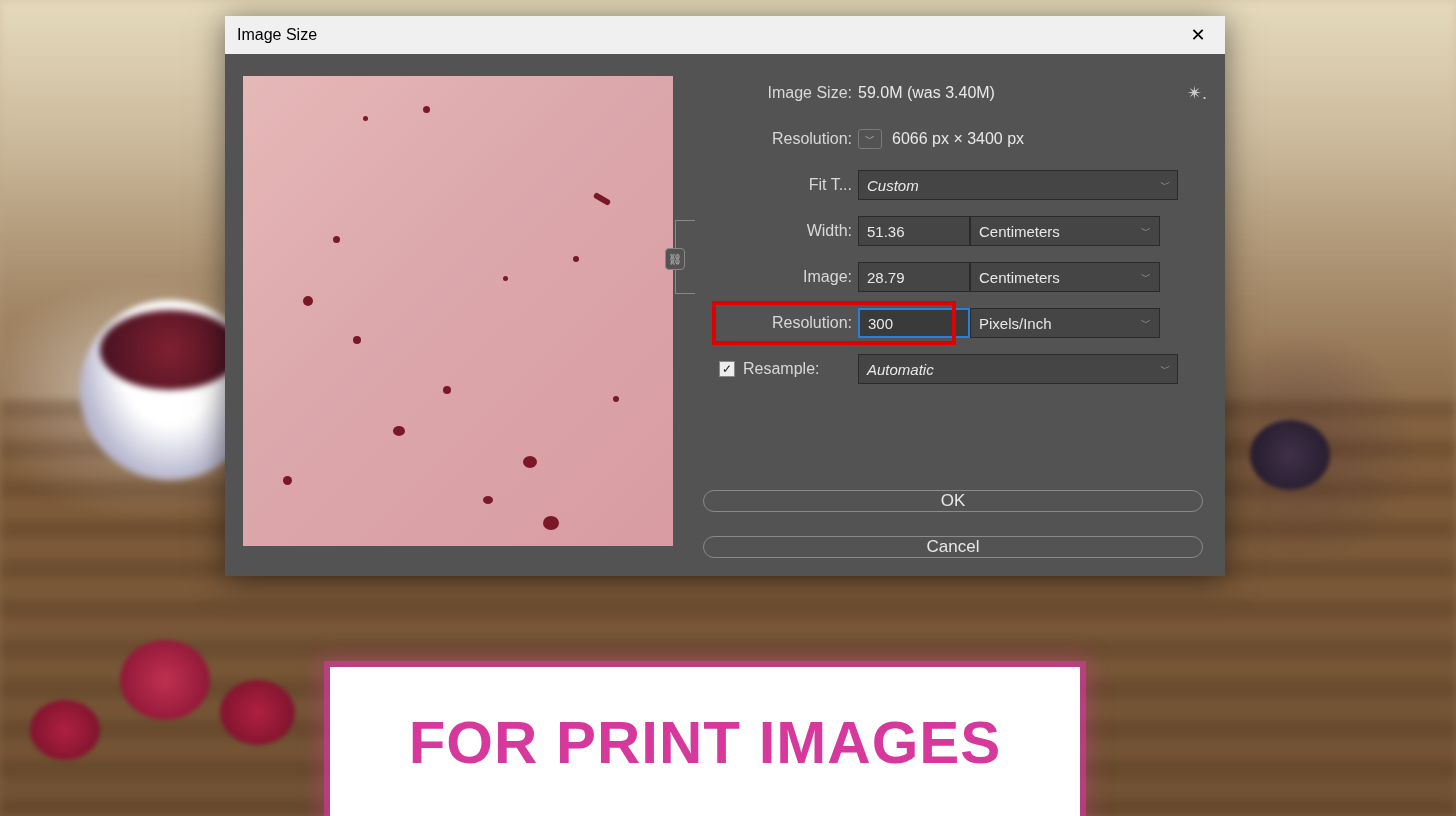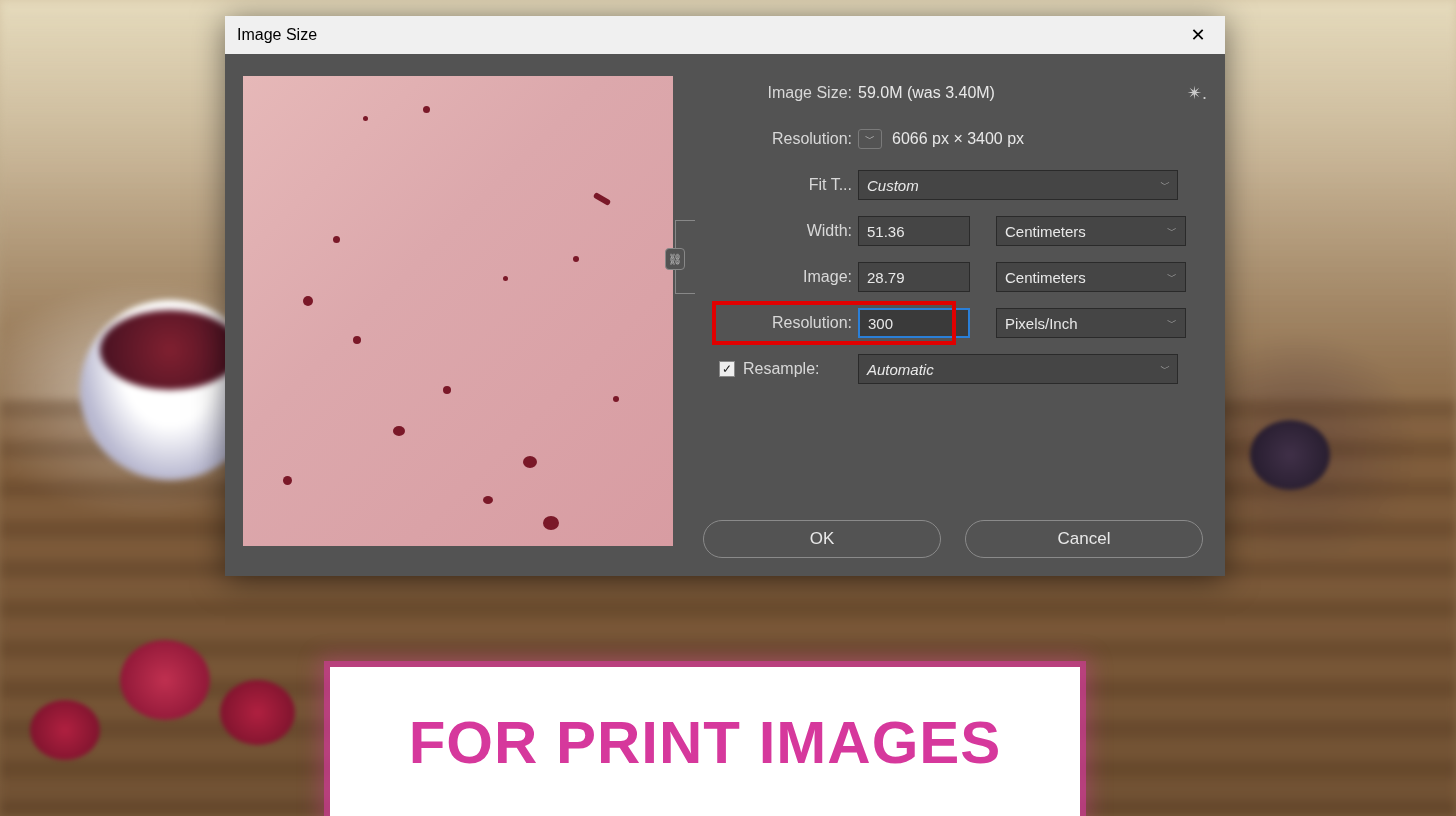--- a/index.html
+++ b/index.html
@@ -145,28 +145,28 @@
     width:16px;height:16px;background:#eee;border:1px solid #888;
     display:inline-flex;align-items:center;justify-content:center;
     font-size:12px;color:#222;margin-right:8px;
   }
   .redbox {
     position:absolute; border:4px solid #e00000; pointer-events:none;
     left: 9px; top: 225px; width: 244px; height: 44px;
   }
   .btnrow {
     position:absolute; bottom: 0; left: 0; right: 0;
-    display:flex; gap: 24px; padding-right: 4px;
+    display:flex; gap: 24px; padding-right: 4px; flex-direction: column;
   }
   .btn {
     flex:1; height: 38px; border:1px solid #8a8a8a; border-radius: 20px;
     background: transparent; color:#e8e8e8; font-size:17px;
     display:flex;align-items:center;justify-content:center;
   }
-  .field-wrap{display:flex;gap:26px;align-items:center;}
+  .field-wrap{display:flex;gap:0;align-items:center;}
 
   
   .caption {
     position:absolute; left:330px; top:627px; width:750px; height:150px;
     background:#fff; border:5px solid #fff;
     box-shadow: 0 0 0 6px rgba(214,56,156,0.6), 0 0 20px 10px rgba(214,56,156,0.35);
     display:flex;align-items:center;justify-content:center;
     color:#d6389c; font-weight:800; font-size:60px; letter-spacing:1px;
     font-family: Arial, sans-serif;
     margin-top: 40px;

